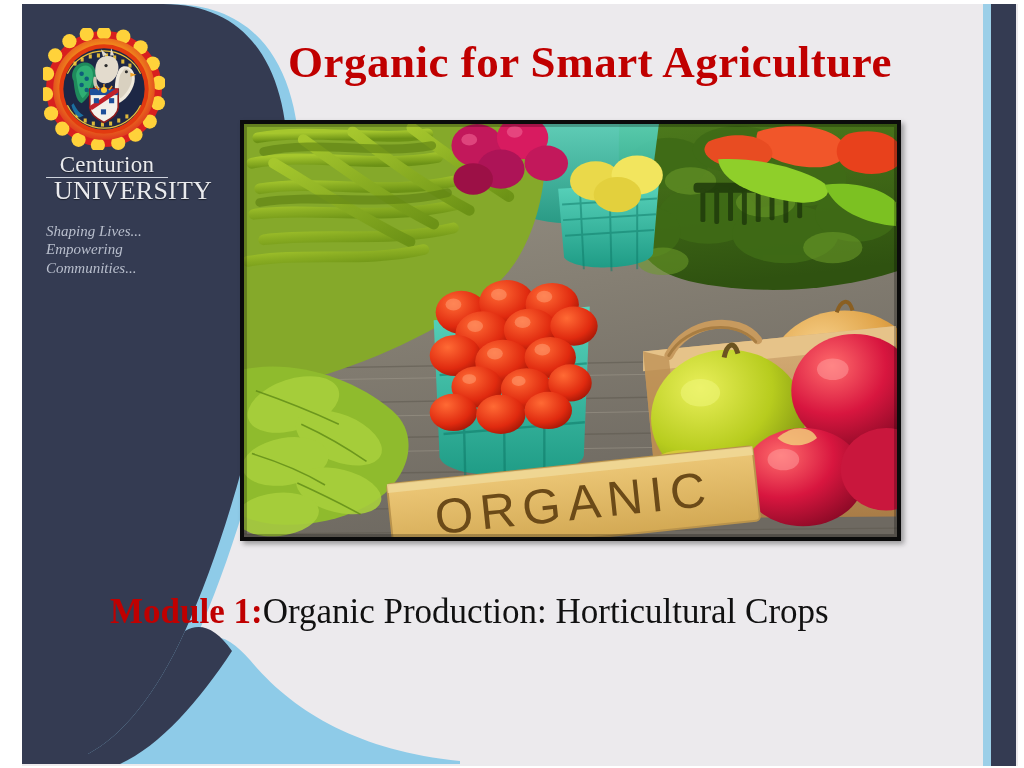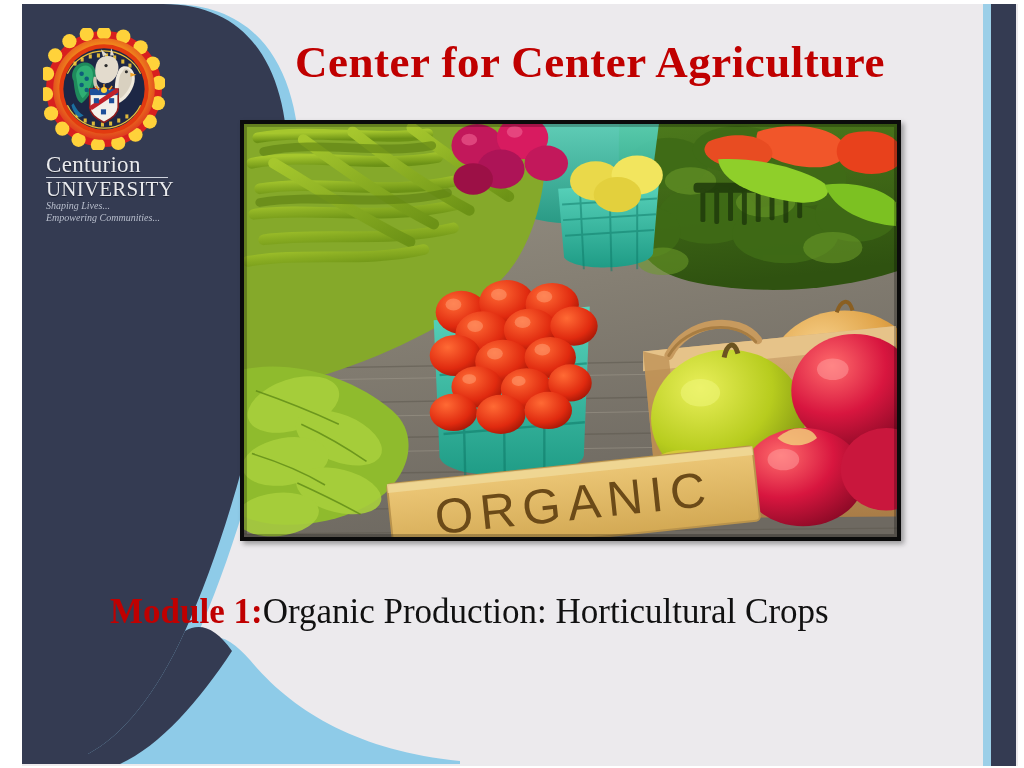--- a/index.html
+++ b/index.html
@@ -52,50 +52,51 @@
   .crest{
     width:122px; height:122px;
     margin:0 auto;
     display:block;
   }
   .uni-name{
     margin-top:4px;
     color:#e9eaee;
     line-height:0.96;
     letter-spacing:0.3px;
-    text-align:left;
+    text-align:center;
     padding-left:8px;
   }
   .uni-name .l1{
     display:block;
     font-family:"Liberation Serif", serif;
     font-size:23px;
     font-weight:400;
     border-bottom:1.5px solid #cdd2dc;
     padding-bottom:1px;
     width:122px;
     text-shadow:0 1px 1px rgba(0,0,0,.5);
   }
   .uni-name .l2{
     display:block;
     font-family:"Liberation Serif", serif;
-    font-size:21px;
+    font-size:26px;
     font-weight:400;
     letter-spacing:0.2px;
     margin-top:1px;
     text-shadow:0 1px 1px rgba(0,0,0,.5);
+    margin-left:8px;
   }
   .uni-tag{
-    margin-top:1px;
+    margin-top:18px;
     padding-left:8px;
     text-align:left;
     color:#b9bfcd;
     font-family:"Liberation Serif", serif;
     font-style:italic;
-    font-size:10px;
+    font-size:15px;
     line-height:1.22;
   }
   .uni-tag span{ display:block; }
 
   
   .slide-title{
     position:absolute;
     left:210px; top:36px;
     width:760px;
     text-align:center;
@@ -293,21 +294,21 @@
       <span class="l1">Centurion</span>
       <span class="l2">UNIVERSITY</span>
     </div>
 
     <div class="uni-tag">
       <span>Shaping Lives...</span>
       <span>Empowering Communities...</span>
     </div>
   </div>
 
-  <div class="slide-title">Center for Center Agriculture</div>
+  <div class="slide-title">Organic for Smart Agriculture</div>
 
   <div class="photo-frame">
     <div class="photo">
       <svg viewBox="0 0 661 421" preserveAspectRatio="none">
         <defs>
           <linearGradient id="wood" x1="0" y1="0" x2="0.3" y2="1">
             <stop offset="0%" stop-color="#9a958a"></stop>
             <stop offset="50%" stop-color="#857f73"></stop>
             <stop offset="100%" stop-color="#6e6961"></stop>
           </linearGradient>

